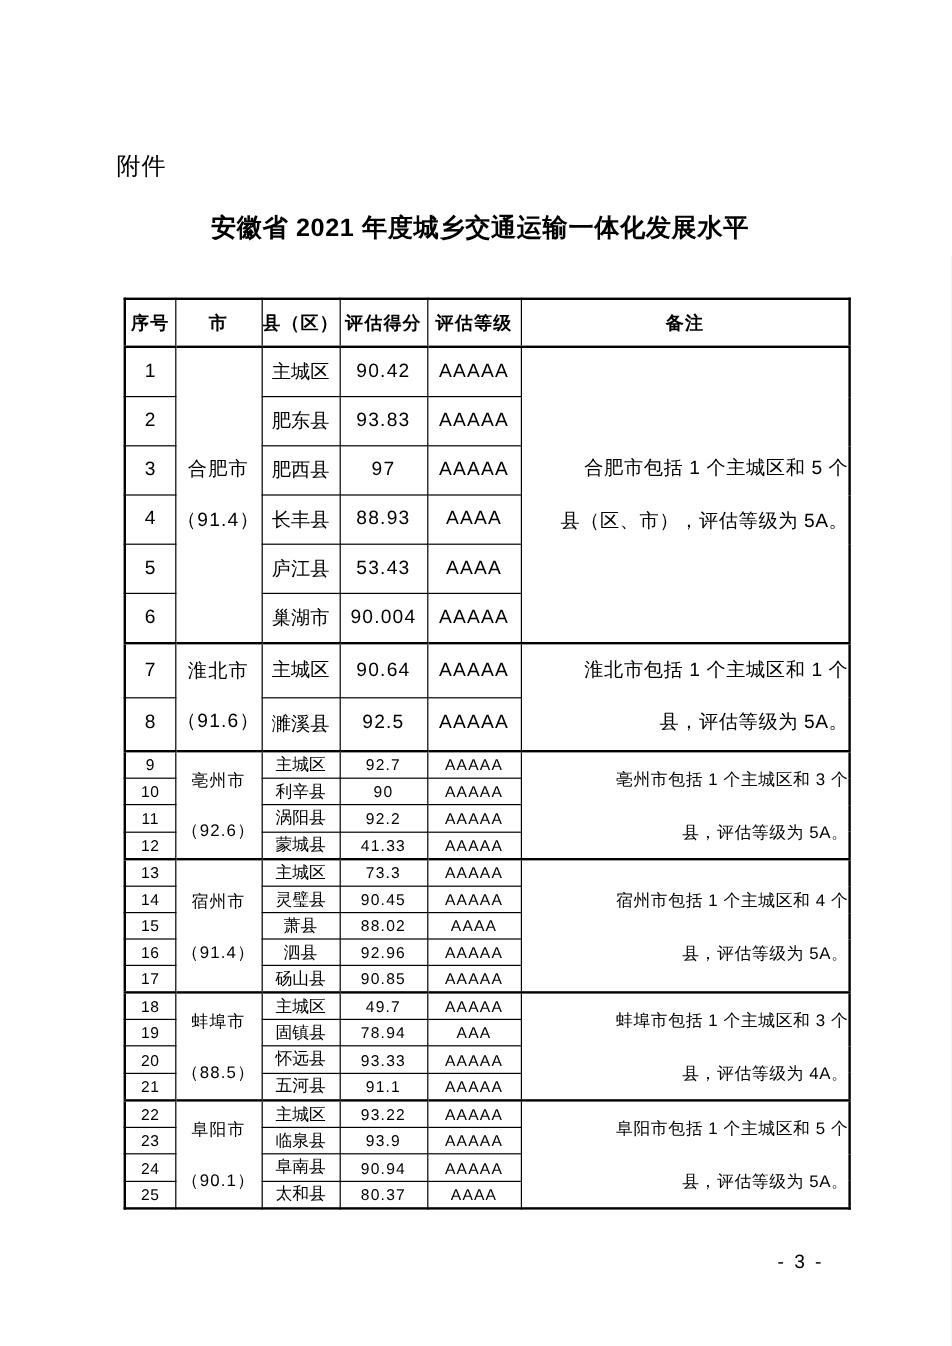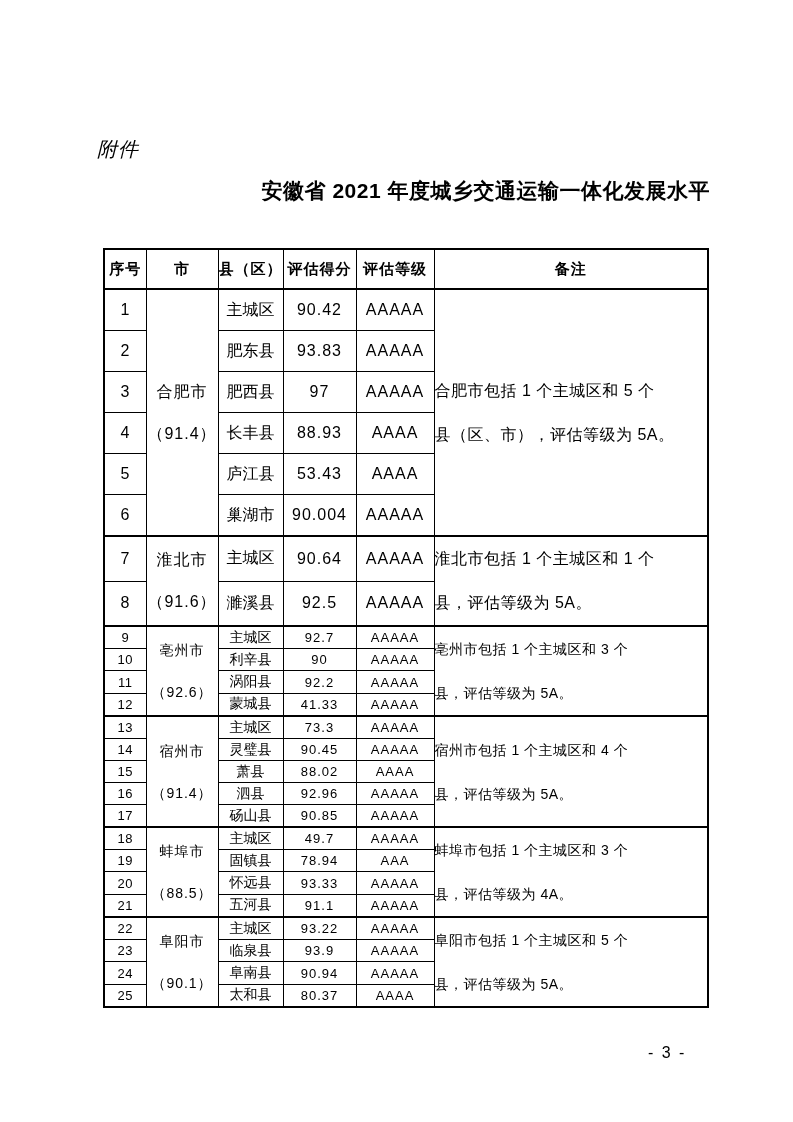--- a/index.html
+++ b/index.html
@@ -3,26 +3,26 @@
 <meta charset="utf-8">
 <style>
   html,body { margin:0; padding:0; background:#e8e8e8; }
   .page {
     position:relative; width:793px; height:1122px; margin:0 auto;
     background:#ffffff; color:#000;
     font-family:"Liberation Sans", sans-serif;
     overflow:hidden;
   }
   .attachment {
-    position:absolute; left:97px; top:136px;
-    font-size:20px; font-weight:500; letter-spacing:1px;font-style:italic;
+    position:absolute; left:97px; top:125px;
+    font-size:20px; font-weight:500; letter-spacing:1px;
   }
   .doc-title {
     position:absolute; left:90px; top:172px; width:620px;
-    text-align:right; font-size:21px; font-weight:700;
+    text-align:center; font-size:21px; font-weight:700;
     line-height:37px; letter-spacing:0.5px;
   }
   table.results {
     position:absolute; left:103px; top:248px;
     width:604px; table-layout:fixed;
     border-collapse:collapse;
     border:2px solid #000;
   }
   .results th, .results td {
     border:1px solid #000;
@@ -38,21 +38,21 @@
   tbody tr.sec-start td { border-top:2px solid #000; }
   td.no   { font-size:14px; letter-spacing:0.5px; }
   tr.rh-md td.no, tr.rh-sm td.no { font-size:13px; }
   td.score, td.grade { letter-spacing:1px; font-size:14px; }
   tr.rh-md td.score, tr.rh-sm td.score,
   tr.rh-md td.grade, tr.rh-sm td.grade { font-size:13px; }
   td.city { font-size:16px; line-height:42px; letter-spacing:1px; }
   td.city .city-line { display:block; }
   td.remark {
     font-size:15px; line-height:44px; letter-spacing:0.5px;
-    white-space:pre-line; text-align:left;
+    white-space:pre-line; text-align:right;
   }
   .page-number {
     position:absolute; left:648px; top:1044px;
     font-size:16px; letter-spacing:2px;
   }
 </style>
 </head>
 <body>
 
 <div class="page">

